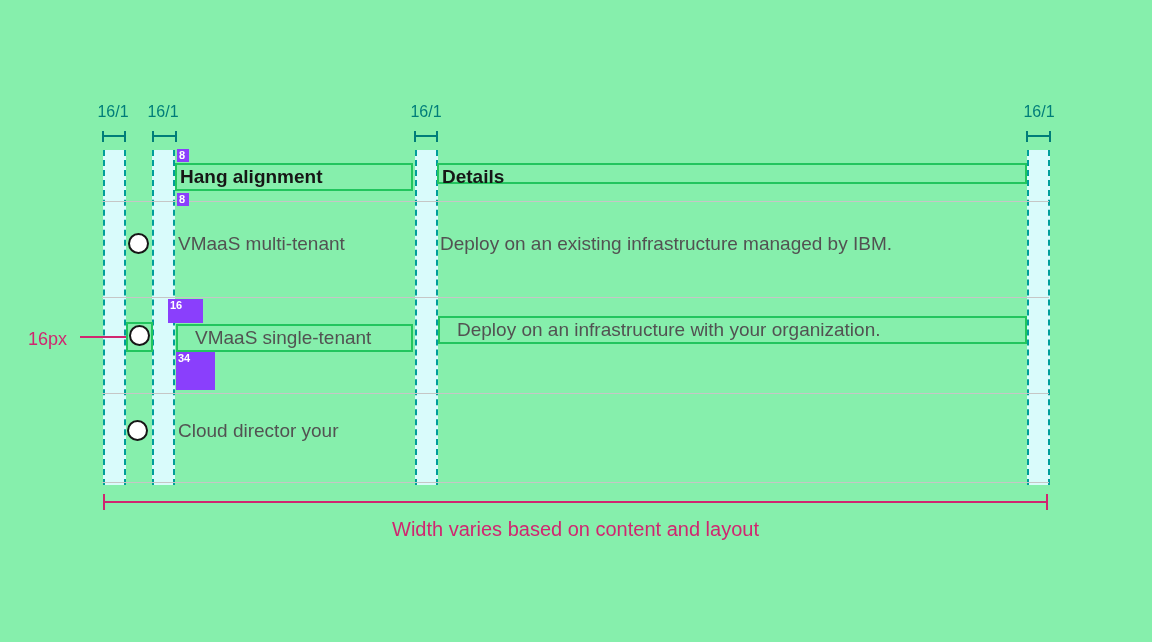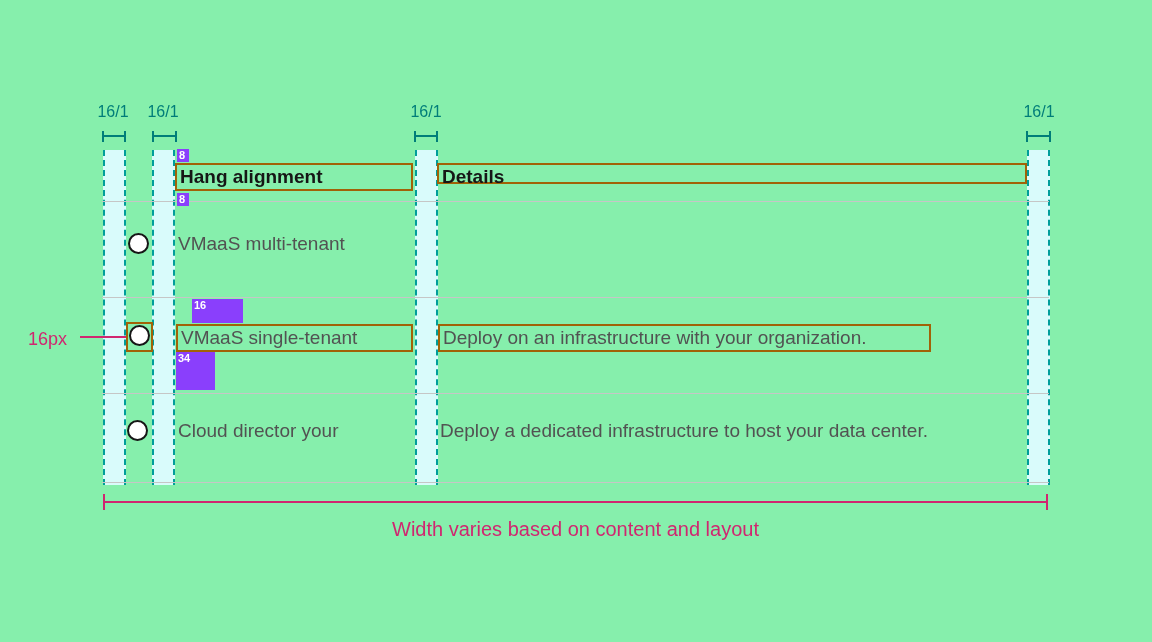--- a/index.html
+++ b/index.html
@@ -75,64 +75,64 @@
     z-index: 2;
   }
   .h1 { top: 201px; }
   .h2 { top: 297px; }
   .h3 { top: 393px; }
   .h4 { top: 482px; }
 
   
   .pink-box {
     position: absolute;
-    border: 2px solid #a16207;
+    border: 2px solid #22c55e;
     box-sizing: border-box;
     z-index: 4;
     background: transparent;
   }
   .hdr-box1 { left: 175px; top: 163px; width: 238px; height: 28px; }
   .hdr-box2 { left: 437px; top: 163px; width: 590px; height: 21px; }
   .row2-box1 { left: 176px; top: 324px; width: 237px; height: 28px; }
-  .row2-box2 { left: 438px; top: 324px; width: 493px; height: 28px; }
+  .row2-box2 { left: 438px; top: 316px; width: 589px; height: 28px; }
   .radio-box { left: 126px; top: 322px; width: 27px; height: 30px; }
 
   .hdr-text {
     display: block;
     padding-left: 3px;
     line-height: 24px;
     font-size: 19px;
     font-weight: bold;
     color: #161616;
     white-space: nowrap;
   }
   .cell-in-box {
     display: block;
-    padding-left: 3px;
+    padding-left: 17px;
     line-height: 24px;
     font-size: 19px;
     color: #525252;
     white-space: nowrap;
   }
 
   
   .tag {
     position: absolute;
     background: #8a3ffc;
     color: #ffffff;
     font-size: 11px;
     font-weight: bold;
     line-height: 13px;
     padding-left: 2px;
     box-sizing: border-box;
     z-index: 5;
   }
   .t8a { left: 177px; top: 149px; width: 12px; height: 13px; }
   .t8b { left: 177px; top: 193px; width: 12px; height: 13px; }
-  .t16 { left: 192px; top: 299px; width: 51px; height: 24px; }
+  .t16 { left: 168px; top: 299px; width: 35px; height: 24px; }
   .t24 { left: 176px; top: 352px; width: 39px; height: 38px; }
 
   
   .radio {
     position: absolute;
     width: 21px;
     height: 21px;
     border: 2px solid #161616;
     border-radius: 50%;
     box-sizing: border-box;
@@ -250,33 +250,33 @@
     <span class="hdr-text">Details</span>
   </div>
 
   <div class="tag t8a">8</div>
   <div class="tag t8b">8</div>
   <div class="tag t16">16</div>
   <div class="tag t24">34</div>
 
   <div class="radio r1"></div>
   <div class="row-label y1">VMaaS multi-tenant</div>
+  <div class="row-detail y1">Deploy on an existing infrastructure managed by IBM.</div>
 
   <div class="pink-box radio-box"></div>
   <div class="radio r2"></div>
   <div class="pink-box row2-box1">
     <span class="cell-in-box">VMaaS single-tenant</span>
   </div>
   <div class="pink-box row2-box2">
     <span class="cell-in-box">Deploy on an infrastructure with your organization.</span>
   </div>
 
   <div class="radio r3"></div>
   <div class="row-label y3">Cloud director your</div>
-  <div class="row-detail y3">Deploy a dedicated infrastructure to host your data center.</div>
 
   <div class="size-label">16px</div>
   <div class="size-line"></div>
 
   <div class="width-line"></div>
   <div class="width-tick wtl"></div>
   <div class="width-tick wtr"></div>
   <div class="width-caption">Width varies based on content and layout</div>
 
 </div>

